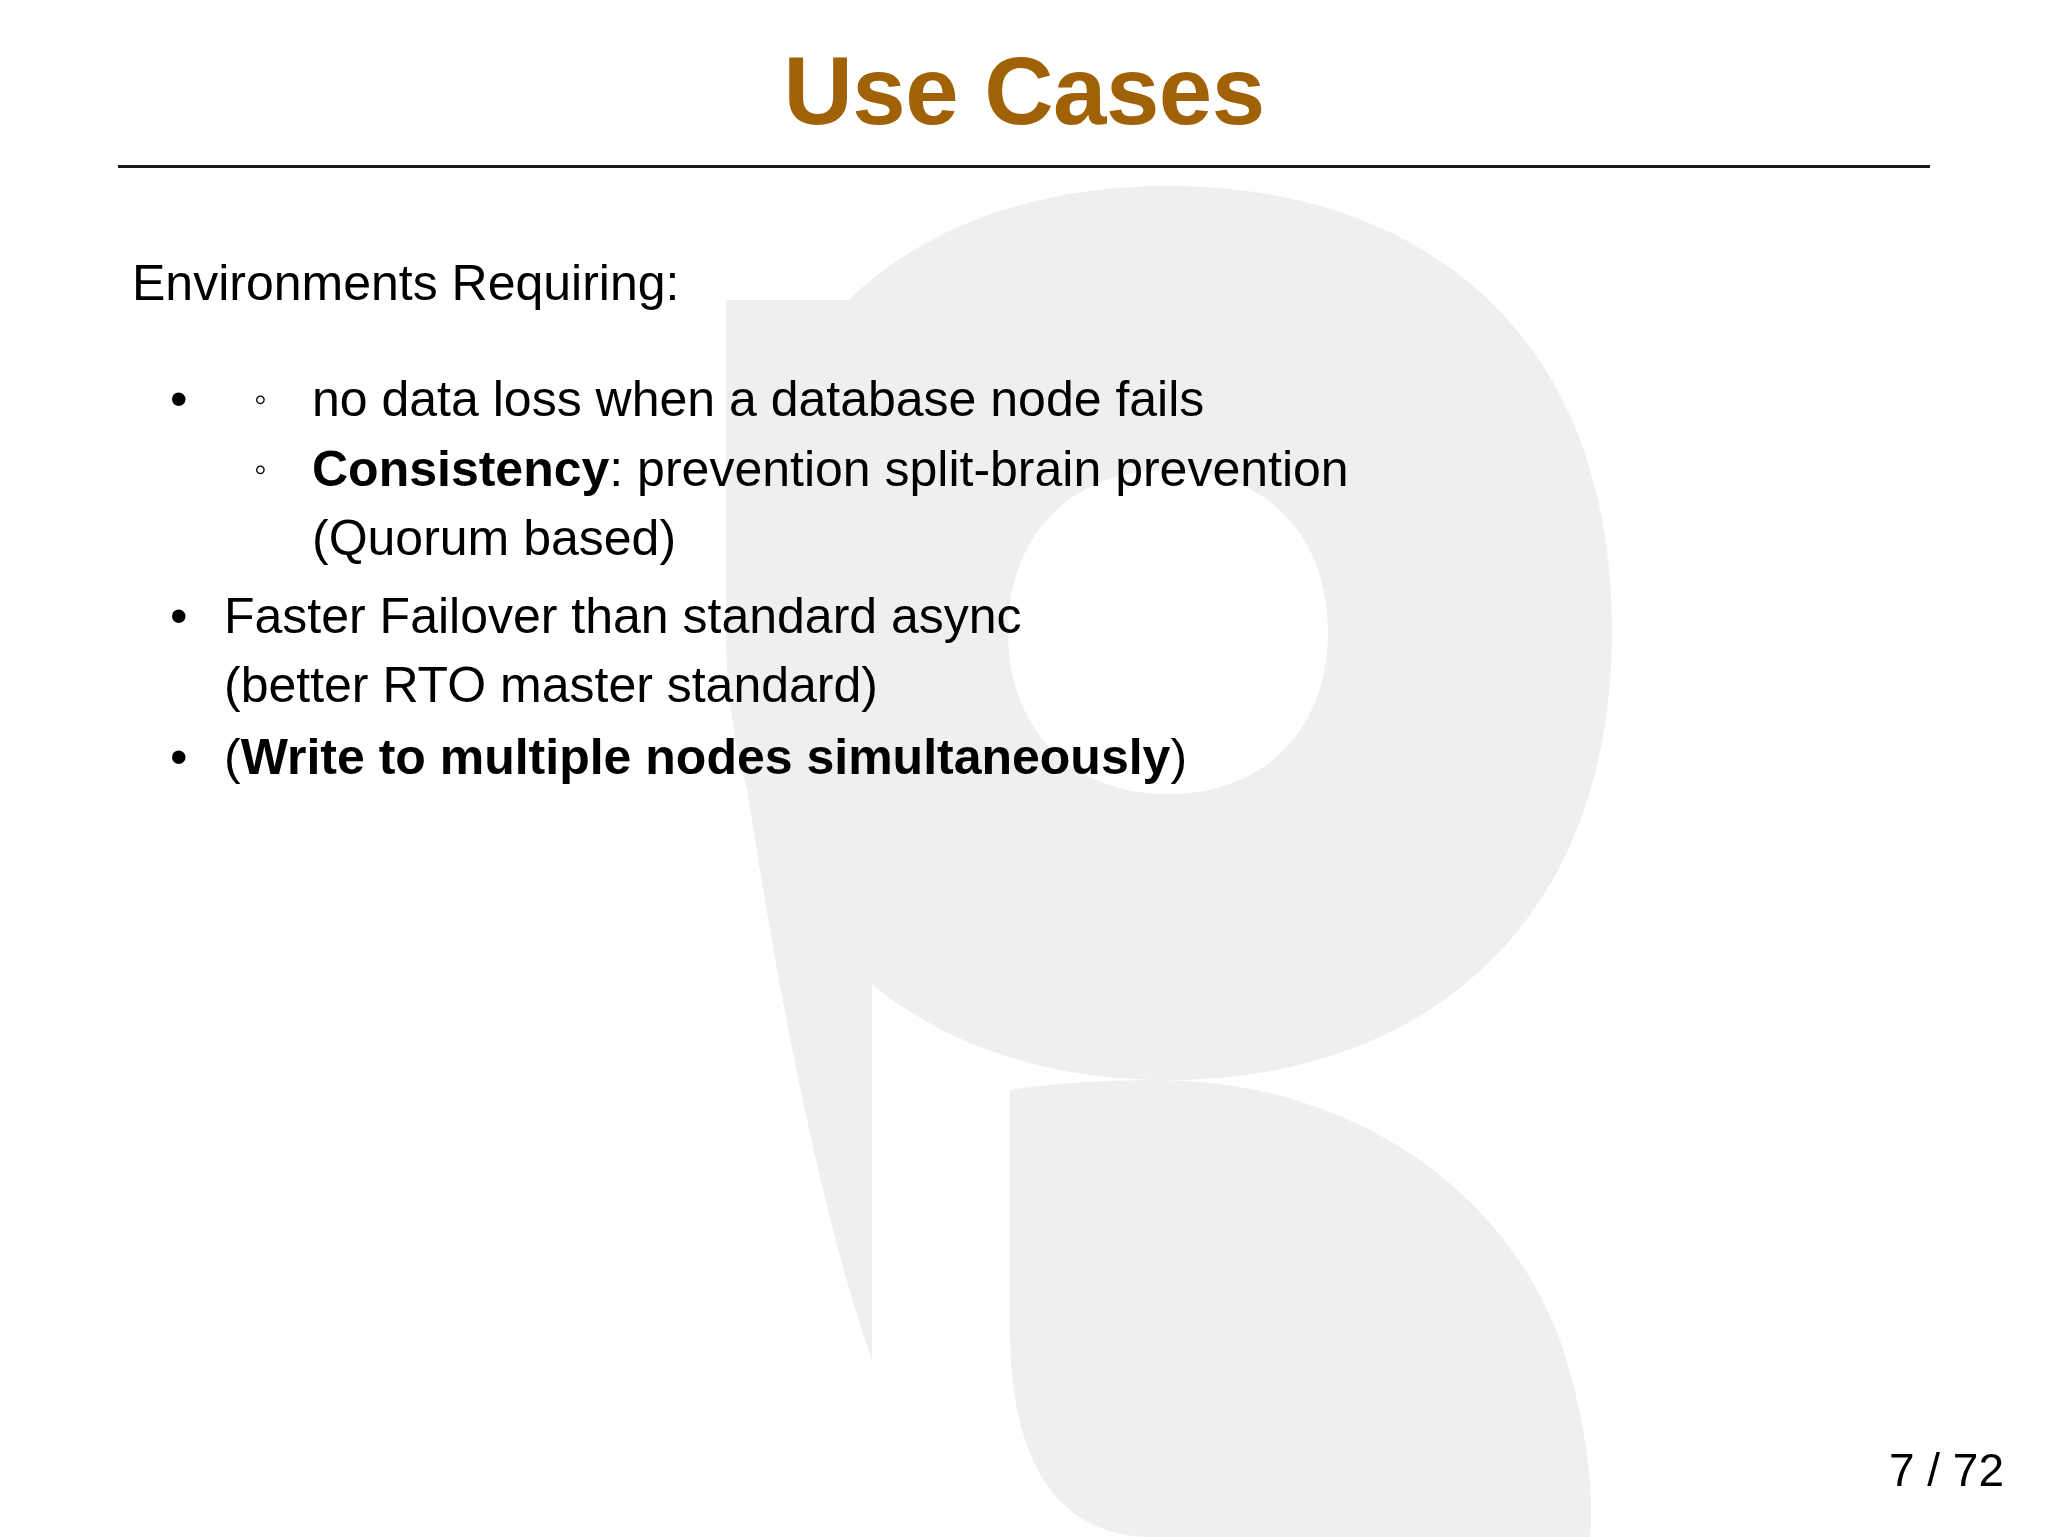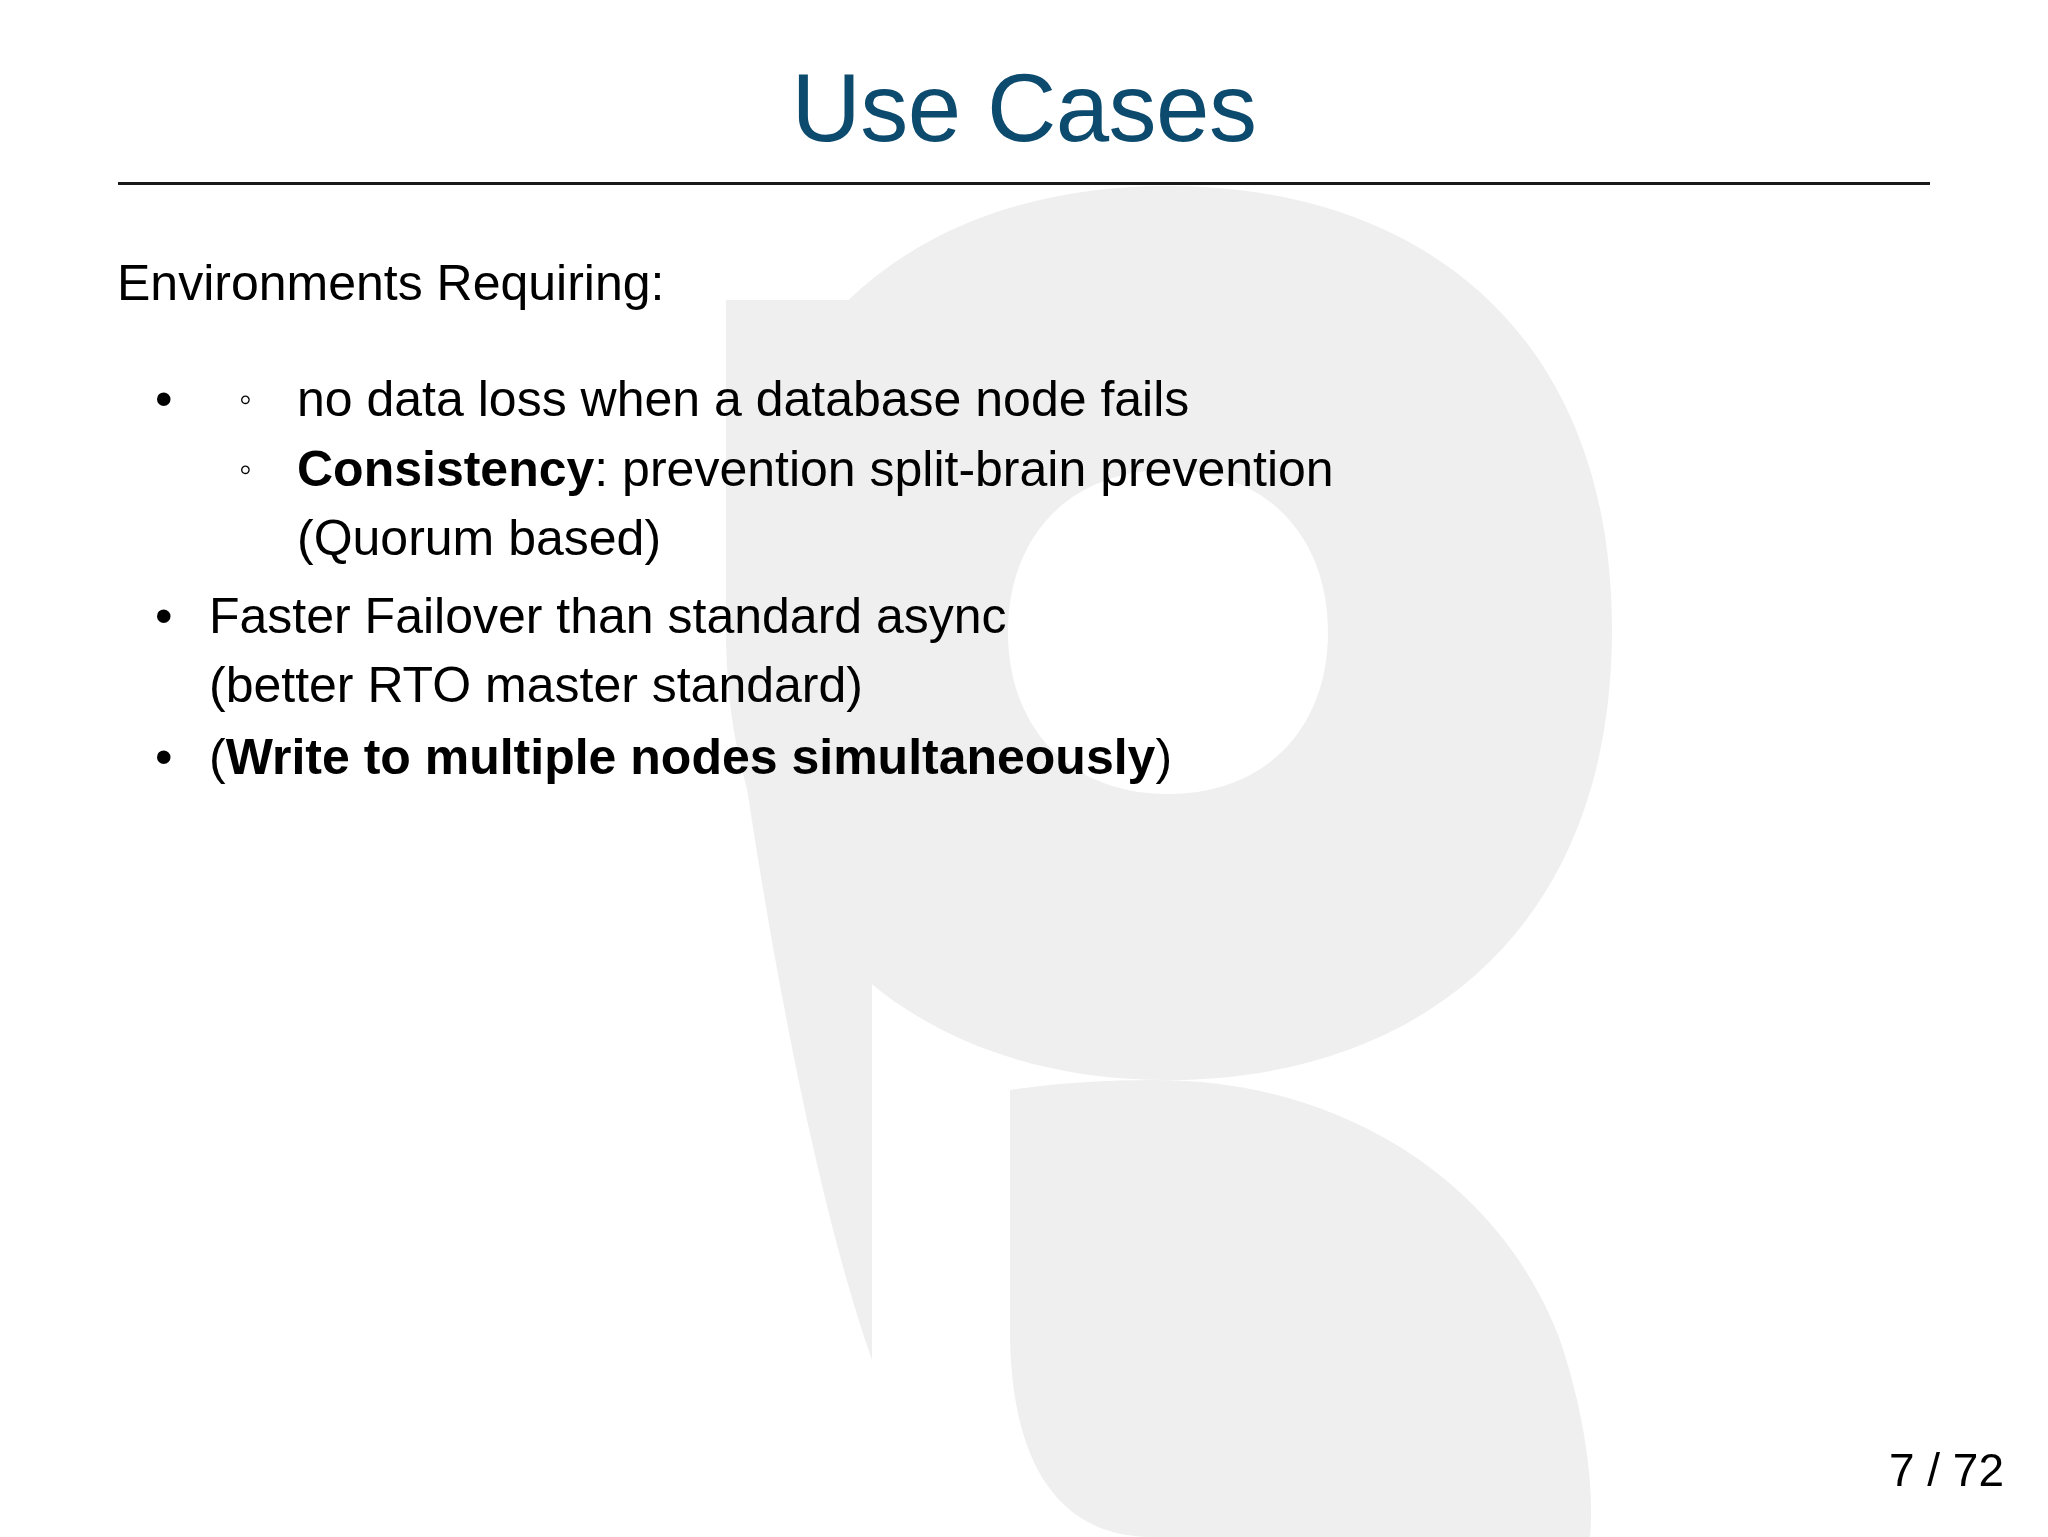--- a/index.html
+++ b/index.html
@@ -34,37 +34,37 @@
   #title-block {
     position: absolute;
     left: 0;
     top: 0;
     width: 2048px;
     z-index: 2;
   }
   #page-title {
     text-align: center;
     font-size: 96px;
-    font-weight: 400;
+    font-weight: 700;
     line-height: 1.08;
     letter-spacing: -0.5px;
-    padding-top: 56px;
-    color: #0c4a6e;
+    padding-top: 39px;
+    color: #a16207;
   }
   #title-rule {
     margin: 22px auto 0 auto;
     width: 1812px;
     height: 0;
     border-top: 3px solid #1a1a1a;
   }
 
   
   #body-block {
     position: absolute;
-    left: 117px;
+    left: 132px;
     top: 252px;
     width: 1760px;
     z-index: 2;
   }
   #intro-line {
     font-size: 50px;
     line-height: 1.25;
     font-weight: 400;
     margin-bottom: 50px;
   }

